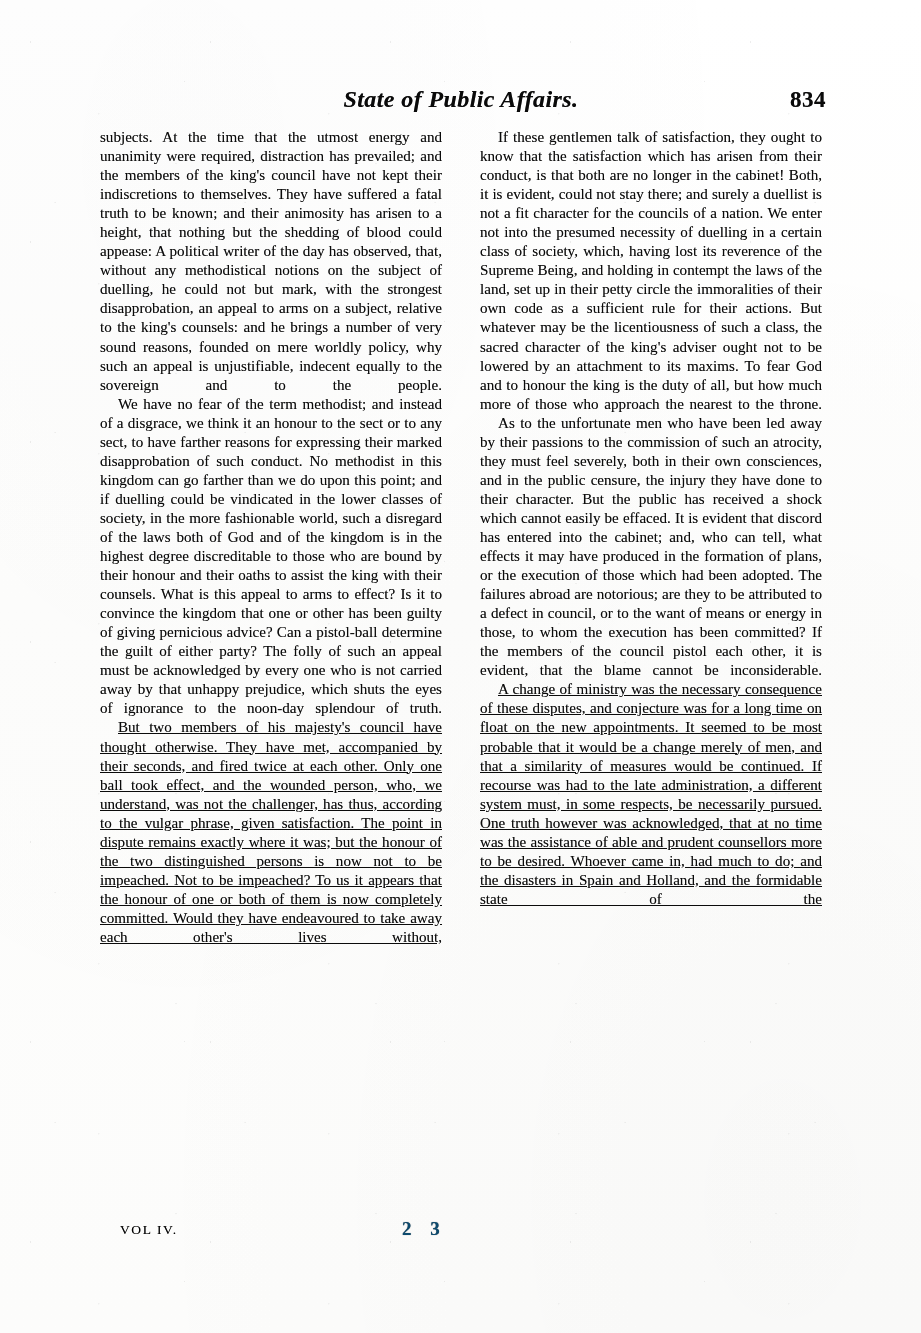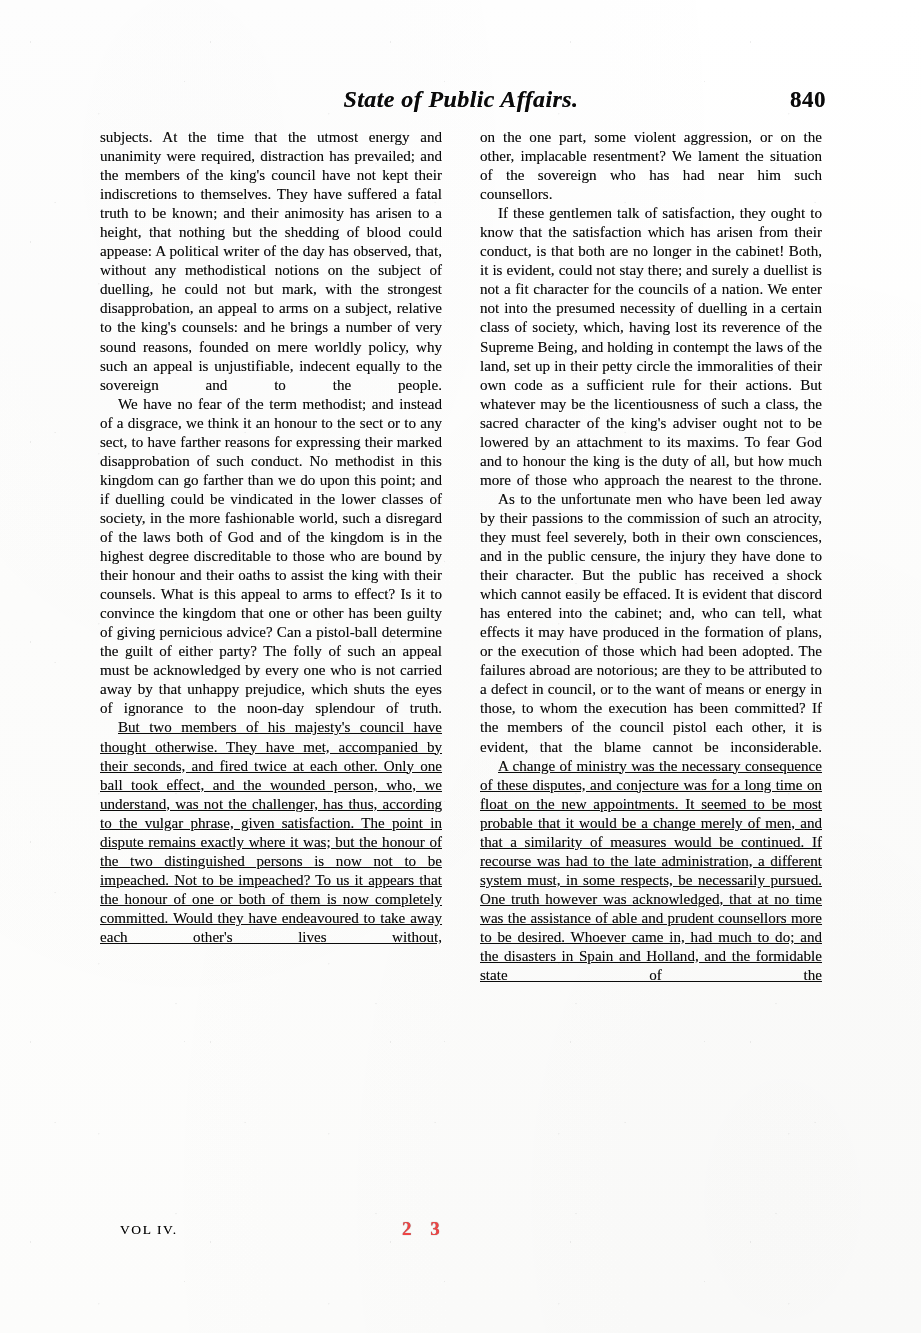--- a/index.html
+++ b/index.html
@@ -123,21 +123,21 @@
     font-variant: small-caps;
     text-shadow: 0 0 0.5px rgba(0,0,0,0.4);
   }
   .sig-mark {
     position: absolute;
     left: 282px;
     top: -4px;
     font-size: 19px;
     font-weight: bold;
     letter-spacing: 7px;
-    color: #ef4444;
+    color: #0c4a6e;
     text-shadow: 0 0 0.8px rgba(0,0,0,0.6);
   }
 
   
   .speckle {
     position: absolute;
     inset: 0;
     pointer-events: none;
     opacity: 0.35;
     background-image:
@@ -150,33 +150,32 @@
   }
 </style>
 </head>
 <body>
 
 <div class="page">
   <div class="paper-tone"></div>
 
   <div class="running-head">
     <div class="head-title">State of Public Affairs.</div>
-    <div class="page-number">840</div>
+    <div class="page-number">834</div>
   </div>
 
   <div class="columns">
 
     <div class="column left">
       <p class="cont full-justify">subjects. At the time that the utmost energy and unanimity were required, distraction has prevailed; and the members of the king's council have not kept their indiscretions to themselves. They have suffered a fatal truth to be known; and their animosity has arisen to a height, that nothing but the shedding of blood could appease: A political writer of the day has observed, that, without any methodistical notions on the subject of duelling, he could not but mark, with the strongest disapprobation, an appeal to arms on a subject, relative to the king's counsels: and he brings a number of very sound reasons, founded on mere worldly policy, why such an appeal is unjustifiable, indecent equally to the sovereign and to the people.</p>
       <p class="full-justify">We have no fear of the term methodist; and instead of a disgrace, we think it an honour to the sect or to any sect, to have farther reasons for expressing their marked disapprobation of such conduct. No methodist in this kingdom can go farther than we do upon this point; and if duelling could be vindicated in the lower classes of society, in the more fashionable world, such a disregard of the laws both of God and of the kingdom is in the highest degree discreditable to those who are bound by their honour and their oaths to assist the king with their counsels. What is this appeal to arms to effect? Is it to convince the kingdom that one or other has been guilty of giving pernicious advice? Can a pistol-ball determine the guilt of either party? The folly of such an appeal must be acknowledged by every one who is not carried away by that unhappy prejudice, which shuts the eyes of ignorance to the noon-day splendour of truth.</p>
       <p class="full-justify">But two members of his majesty's council have thought otherwise. They have met, accompanied by their seconds, and fired twice at each other. Only one ball took effect, and the wounded person, who, we understand, was not the challenger, has thus, according to the vulgar phrase, given satisfaction. The point in dispute remains exactly where it was; but the honour of the two distinguished persons is now not to be impeached. Not to be impeached? To us it appears that the honour of one or both of them is now completely committed. Would they have endeavoured to take away each other's lives without,</p>
     </div>
 
     <div class="column right">
-      <p class="cont full-justify">on the one part, some violent aggression, or on the other, implacable resentment? We lament the situation of the sovereign who has had near him such counsellors.</p>
       <p class="full-justify">If these gentlemen talk of satisfaction, they ought to know that the satisfaction which has arisen from their conduct, is that both are no longer in the cabinet! Both, it is evident, could not stay there; and surely a duellist is not a fit character for the councils of a nation. We enter not into the presumed necessity of duelling in a certain class of society, which, having lost its reverence of the Supreme Being, and holding in contempt the laws of the land, set up in their petty circle the immoralities of their own code as a sufficient rule for their actions. But whatever may be the licentiousness of such a class, the sacred character of the king's adviser ought not to be lowered by an attachment to its maxims. To fear God and to honour the king is the duty of all, but how much more of those who approach the nearest to the throne.</p>
       <p class="full-justify">As to the unfortunate men who have been led away by their passions to the commission of such an atrocity, they must feel severely, both in their own consciences, and in the public censure, the injury they have done to their character. But the public has received a shock which cannot easily be effaced. It is evident that discord has entered into the cabinet; and, who can tell, what effects it may have produced in the formation of plans, or the execution of those which had been adopted. The failures abroad are notorious; are they to be attributed to a defect in council, or to the want of means or energy in those, to whom the execution has been committed? If the members of the council pistol each other, it is evident, that the blame cannot be inconsiderable.</p>
       <p class="full-justify">A change of ministry was the necessary consequence of these disputes, and conjecture was for a long time on float on the new appointments. It seemed to be most probable that it would be a change merely of men, and that a similarity of measures would be continued. If recourse was had to the late administration, a different system must, in some respects, be necessarily pursued. One truth however was acknowledged, that at no time was the assistance of able and prudent counsellors more to be desired. Whoever came in, had much to do; and the disasters in Spain and Holland, and the formidable state of the</p>
     </div>
 
   </div>
 
   <div class="footer">
     <div class="vol-mark">VOL IV.</div>
     <div class="sig-mark">2 3</div>

